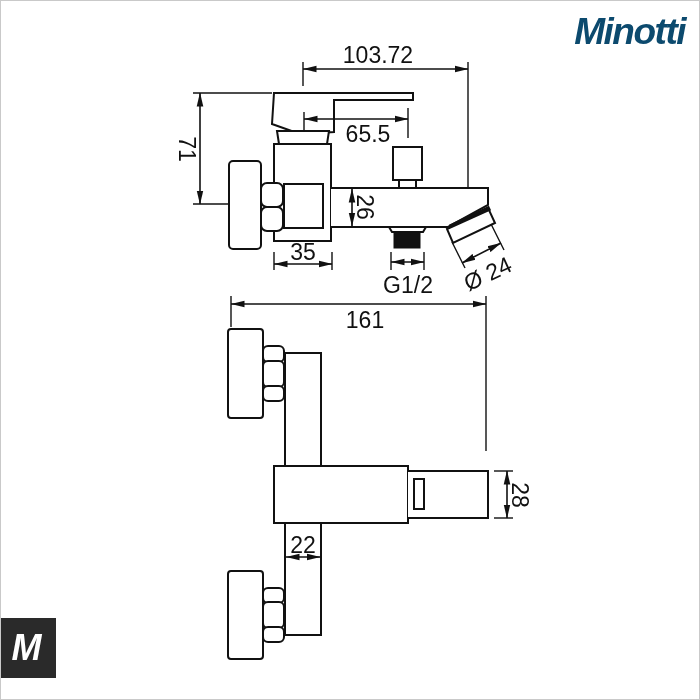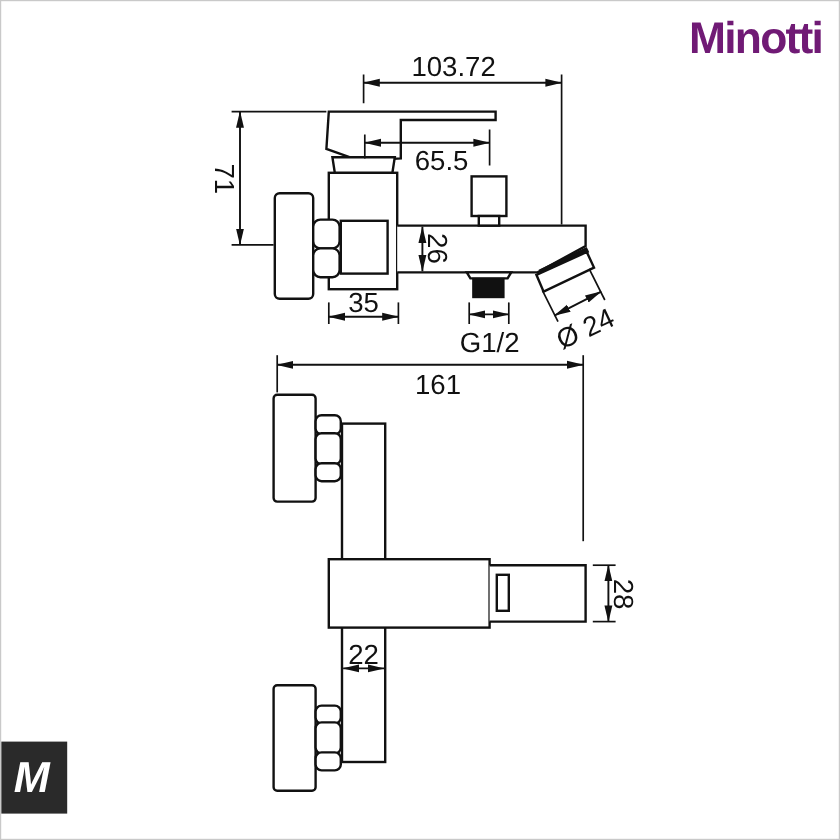--- a/index.html
+++ b/index.html
@@ -8,23 +8,23 @@
     width:700px;height:700px;
     box-sizing:border-box;
     border:1px solid #c9c9c9;
     background:#fff;
     font-family:"Liberation Sans",sans-serif;
     overflow:hidden;
   }
   .logo{
     position:absolute;top:10px;right:14px;
     font-family:"Liberation Sans",sans-serif;
-    font-weight:700;
+    font-style:italic;font-weight:700;
     font-size:37px;letter-spacing:-1.5px;
-    color:#701a75;
+    color:#0c4a6e;
   }
   .badge{
     position:absolute;left:0;top:617px;
     width:55px;height:60px;
     background:#2a2a2a;
     display:flex;align-items:center;justify-content:center;
   }
   .badge span{
     color:#fff;font-style:italic;font-weight:700;
     font-size:36px;line-height:1;

